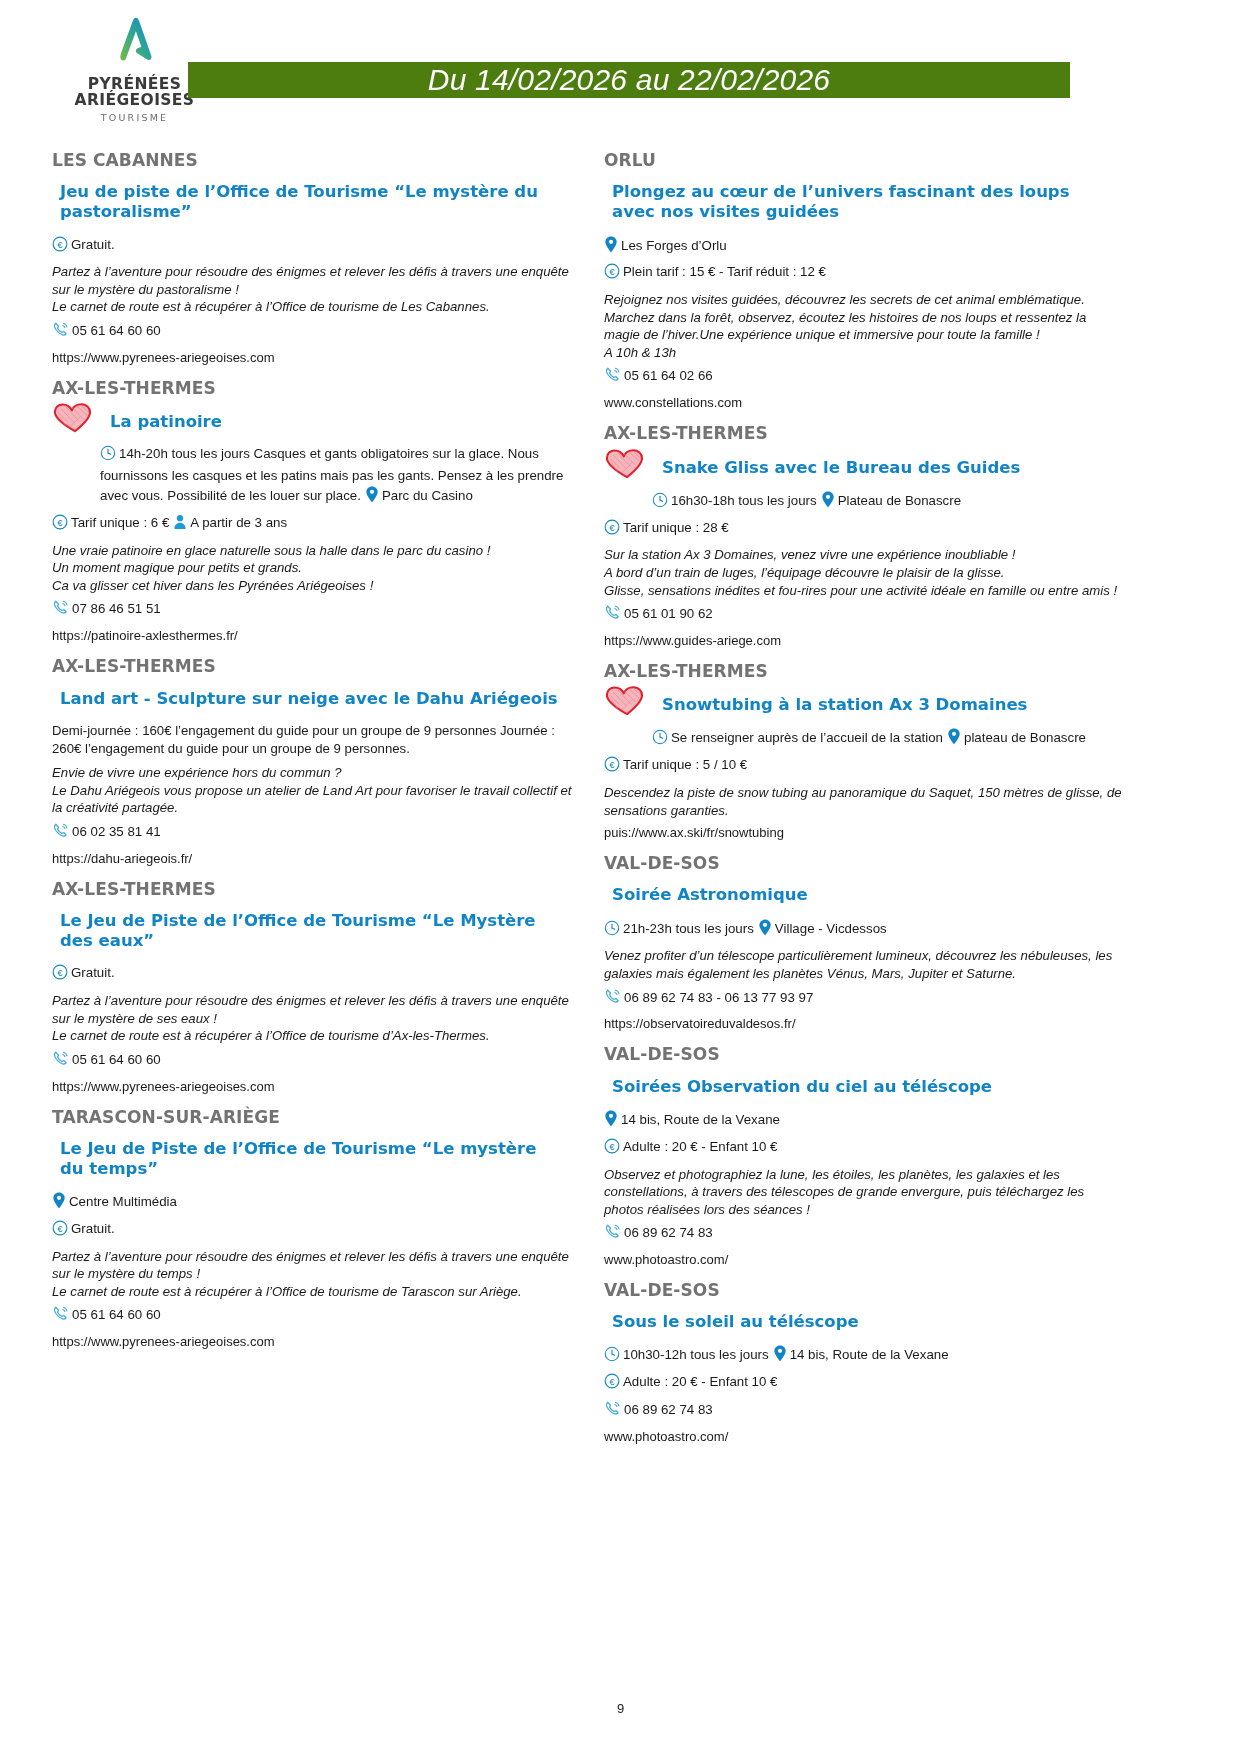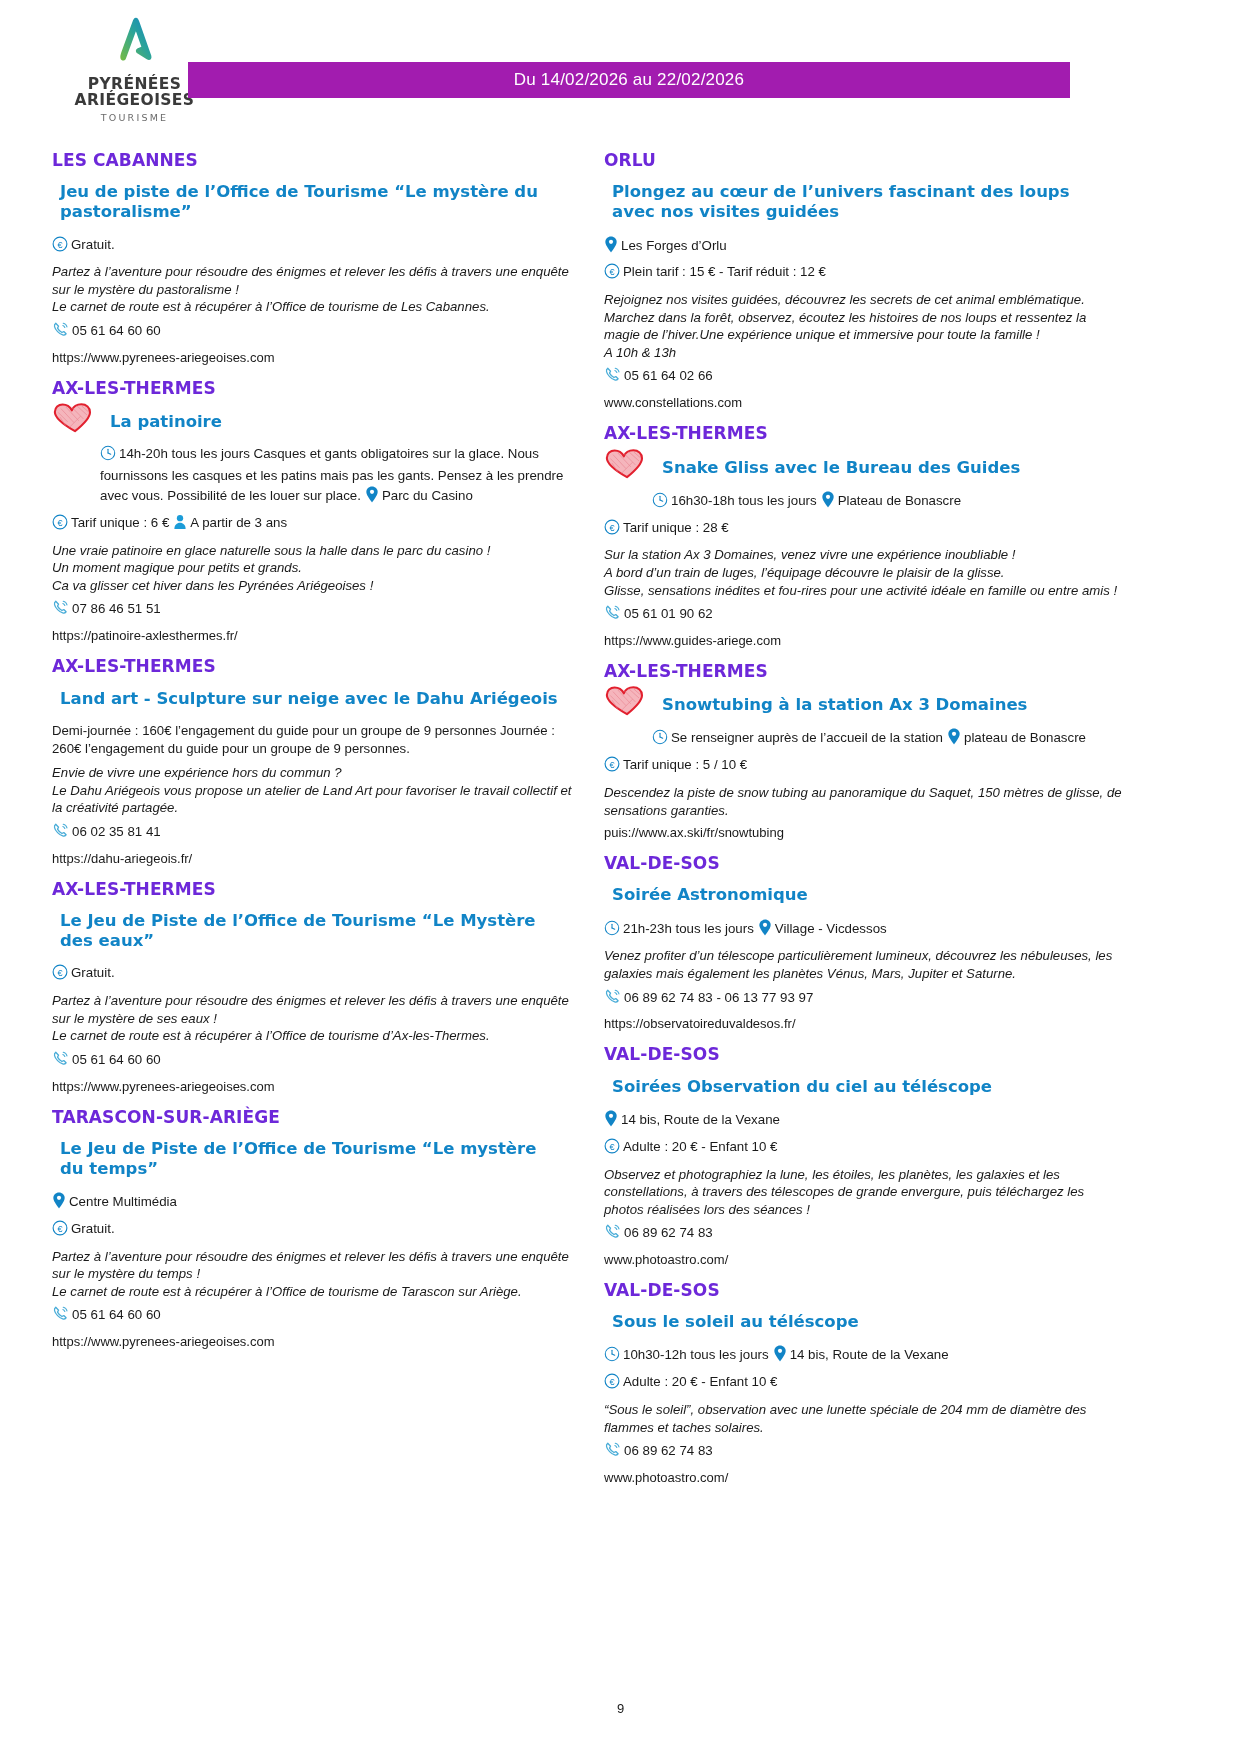--- a/index.html
+++ b/index.html
@@ -41,28 +41,29 @@
     letter-spacing: 2.2px;
     color: #6b6b6b;
     margin-top: 3px;
   }
   .date-banner {
     position: absolute;
     left: 188px;
     top: 62px;
     width: 882px;
     height: 36px;
-    background: #a21caf;
+    background: #4d7c0f;
     color: #ffffff;
-    font-size: 17px;
+    font-size: 30px;
     font-weight: 400;
     line-height: 36px;
     text-align: center;
     letter-spacing: 0.2px;
     font-family: "Liberation Sans", sans-serif;
+    font-style: italic;
   }
 
   
   .columns {
     position: absolute;
     top: 150px;
     left: 0;
     width: 1241px;
     display: flex;
     gap: 32px;
@@ -70,21 +71,21 @@
   }
   .col { width: 520px; }
 
   
   .entry { margin-bottom: 13px; }
   .town {
     font-family: "DejaVu Sans", sans-serif;
     font-weight: bold;
     font-size: 17px;
     letter-spacing: 0.1px;
-    color: #6d28d9;
+    color: #737373;
     margin: 0 0 3px 0;
     line-height: 1.25;
   }
   .title-row { display: flex; align-items: flex-start; margin-bottom: 2px; }
   .heart { flex: 0 0 auto; width: 46px; height: 30px; margin-right: 4px; margin-top: 1px; }
   .title {
     font-family: "DejaVu Sans", sans-serif;
     font-weight: bold;
     font-size: 16.5px;
     color: #1184c6;
@@ -432,21 +433,20 @@
               <line x1="10" y1="10" x2="10" y2="5.2" stroke="#1184c6" stroke-width="1.3" stroke-linecap="round"></line>
               <line x1="10" y1="10" x2="13.4" y2="11.6" stroke="#1184c6" stroke-width="1.3" stroke-linecap="round"></line>
             </svg></span><span>10h30-12h tous les jours</span><span class="ico pad"><svg width="14" height="17" viewBox="0 0 14 18">
               <path d="M7 0.6 C3.6 0.6 1 3.2 1 6.4 C1 10.2 7 17.4 7 17.4 C7 17.4 13 10.2 13 6.4 C13 3.2 10.4 0.6 7 0.6 Z" fill="#1184c6"></path>
               <circle cx="7" cy="6.2" r="2.2" fill="#ffffff"></circle>
             </svg></span><span>14 bis, Route de la Vexane</span></div>
         <div class="line"><span class="ico"><svg width="16" height="16" viewBox="0 0 20 20">
               <circle cx="10" cy="10" r="8.6" fill="none" stroke="#1184c6" stroke-width="1.4"></circle>
               <text x="10" y="14.4" font-family="Liberation Sans, sans-serif" font-size="11.5" fill="#1184c6" text-anchor="middle">€</text>
             </svg></span><span>Adulte : 20 € - Enfant 10 €</span></div>
-        <div class="desc">“Sous le soleil”, observation avec une lunette spéciale de 204 mm de diamètre des flammes et taches solaires.</div>
         <div class="line"><span class="ico"><svg width="17" height="17" viewBox="0 0 20 20">
               <path d="M4.4 2.6 C3.2 3.6 2.6 5 3 6.6 C3.9 10.6 8.4 15.2 12.6 16.4 C14.2 16.9 15.7 16.2 16.6 15 L13.9 12.4 L11.7 13.6 C10 12.7 7.4 10.1 6.5 8.4 L7.7 6.2 Z" fill="none" stroke="#4aadd8" stroke-width="1.5" stroke-linejoin="round"></path>
               <path d="M13.2 2.6 C15.6 3.1 17.2 4.8 17.6 7" fill="none" stroke="#4aadd8" stroke-width="1.3" stroke-linecap="round"></path>
               <path d="M12.8 5.3 C14 5.7 14.8 6.5 15.1 7.7" fill="none" stroke="#4aadd8" stroke-width="1.3" stroke-linecap="round"></path>
             </svg></span><span>06 89 62 74 83</span></div>
         <div class="url">www.photoastro.com/</div>
       </div>
     </div>
 </div>
 

